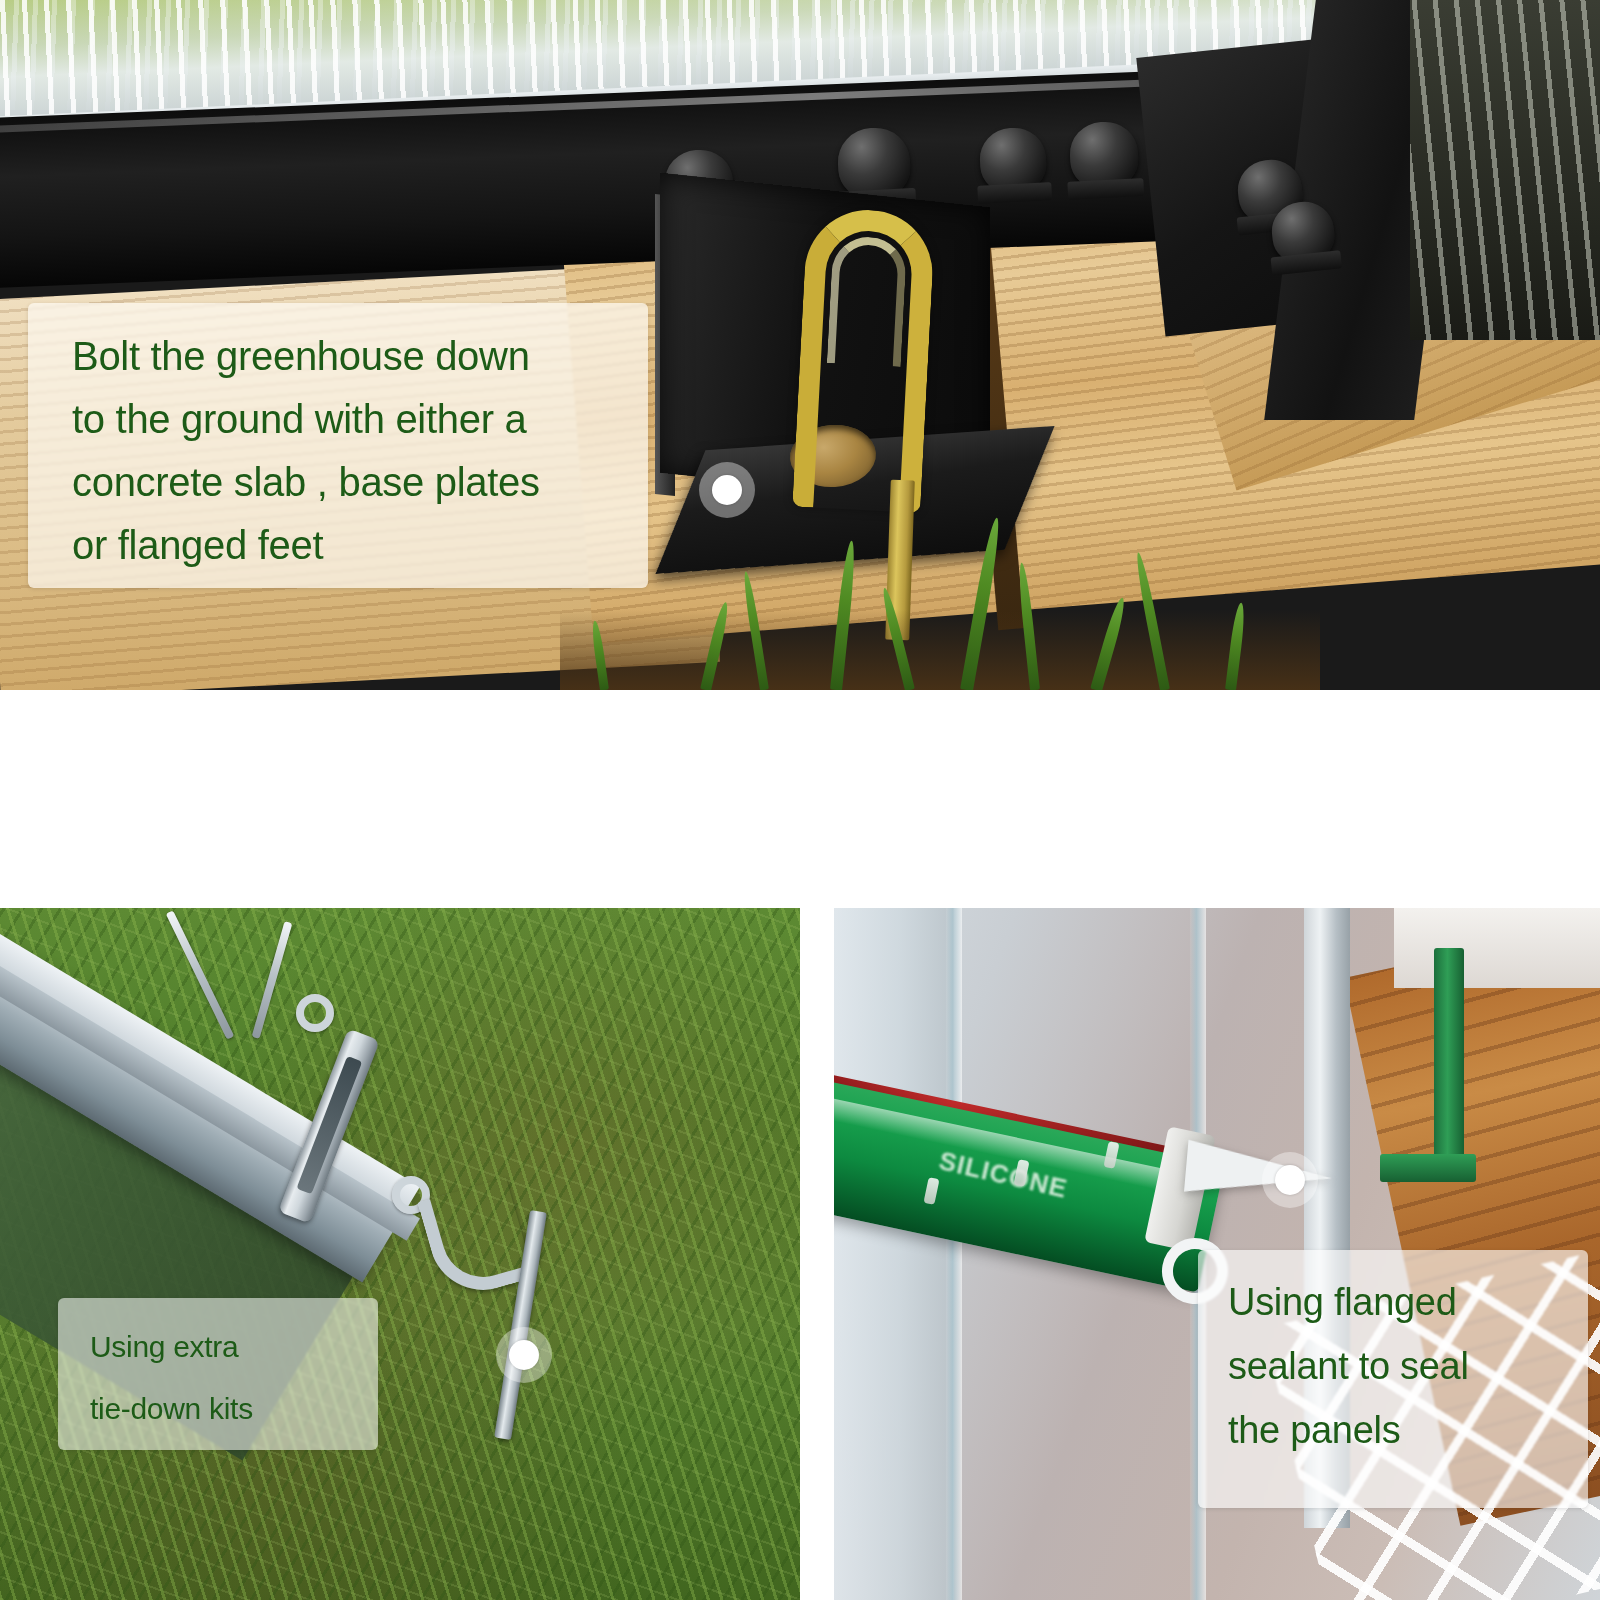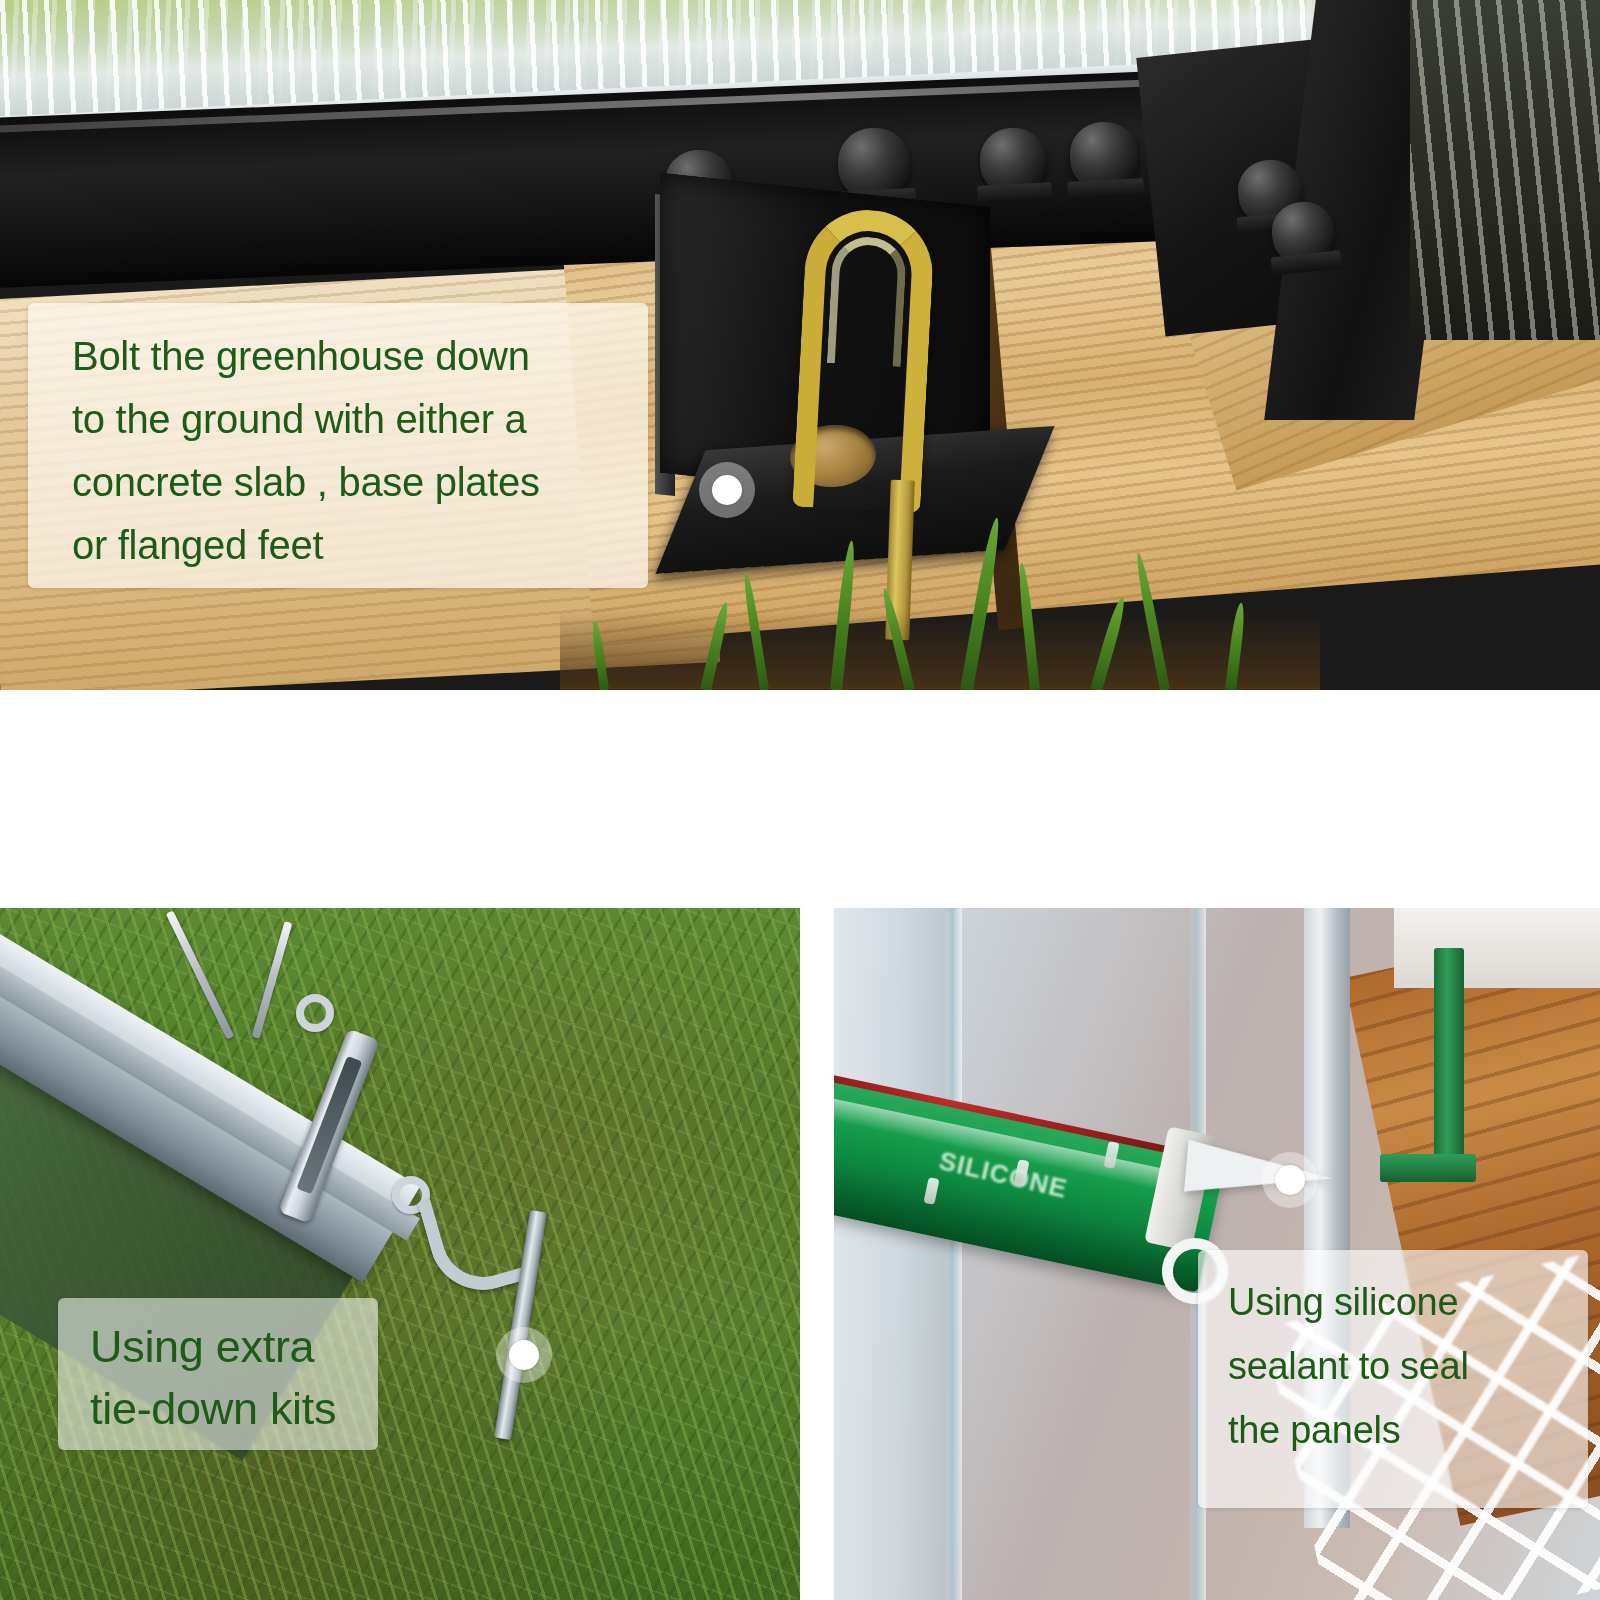--- a/index.html
+++ b/index.html
@@ -206,21 +206,21 @@
   #caption-bolt .ctext {
     display:block; padding:22px 26px 0 44px;
     font-size:40px; line-height:63px; letter-spacing:-.3px;
   }
   #caption-tiedown {
     left:58px; top:1298px; width:320px; height:152px;
     background:rgba(255,255,255,.55);
   }
   #caption-tiedown .ctext {
     display:block; padding:18px 0 0 32px;
-    font-size:45px; line-height:62px; letter-spacing:-.3px;
+    font-size:30px; line-height:62px; letter-spacing:-.3px;
   }
   #caption-silicone {
     left:1198px; top:1250px; width:390px; height:258px;
     background:rgba(255,255,255,.62);
   }
   #caption-silicone .ctext {
     display:block; padding:20px 0 0 30px;
     font-size:38px; line-height:64px; letter-spacing:-.3px;
   }
 
@@ -571,19 +571,19 @@
     </div>
     <div class="tube-rivet" style="left:92px;top:270px;transform:rotate(12deg);"></div>
     <div class="tube-rivet" style="left:182px;top:252px;transform:rotate(12deg);"></div>
     <div class="tube-rivet" style="left:272px;top:234px;transform:rotate(12deg);"></div>
     <div class="tube-cap"></div>
     <div class="tube-nozzle"></div>
     <div class="tube-ring"></div>
   </div>
 
   <div class="caption" id="caption-silicone">
-    <span class="ctext">Using silicone
+    <span class="ctext">Using flanged
 sealant to seal
 the panels</span>
   </div>
   <div class="hotspot" style="left:1262px;top:1152px;"></div>
 
 </div>
 
 </body></html>

